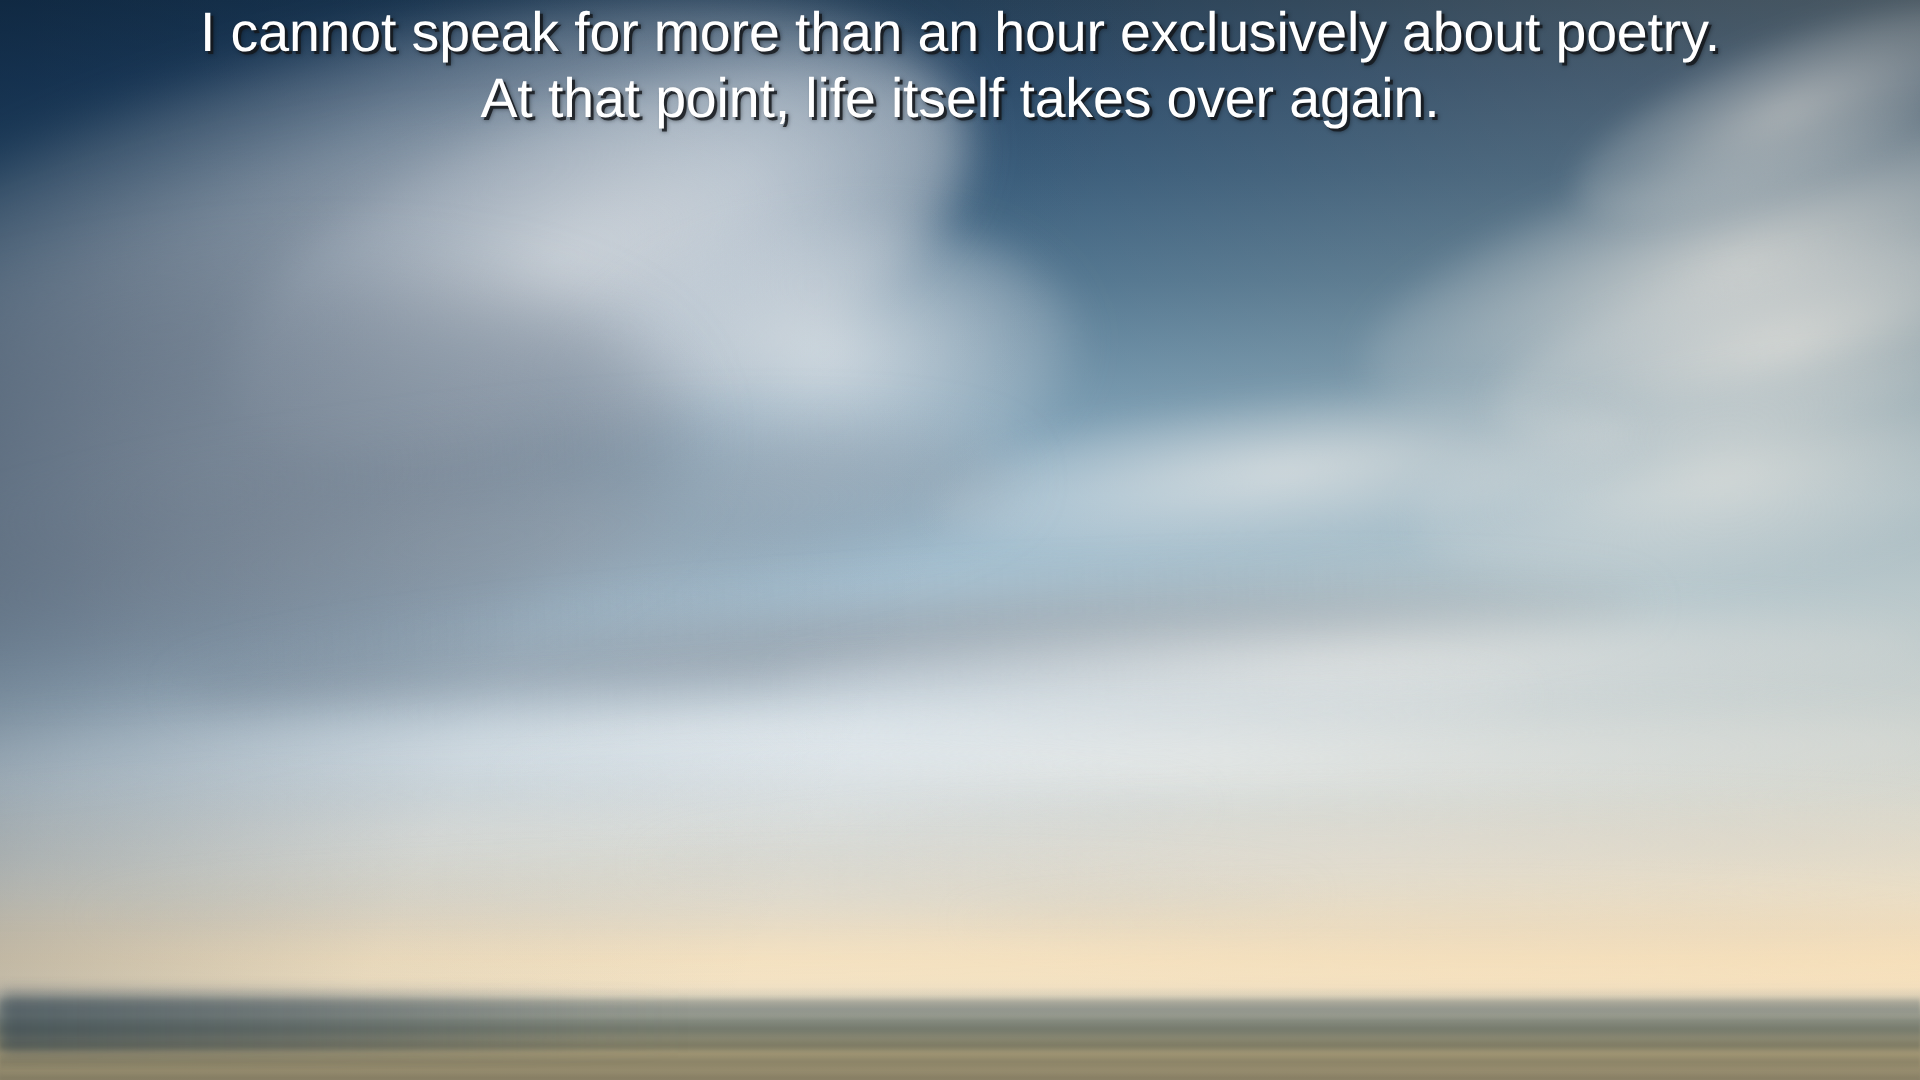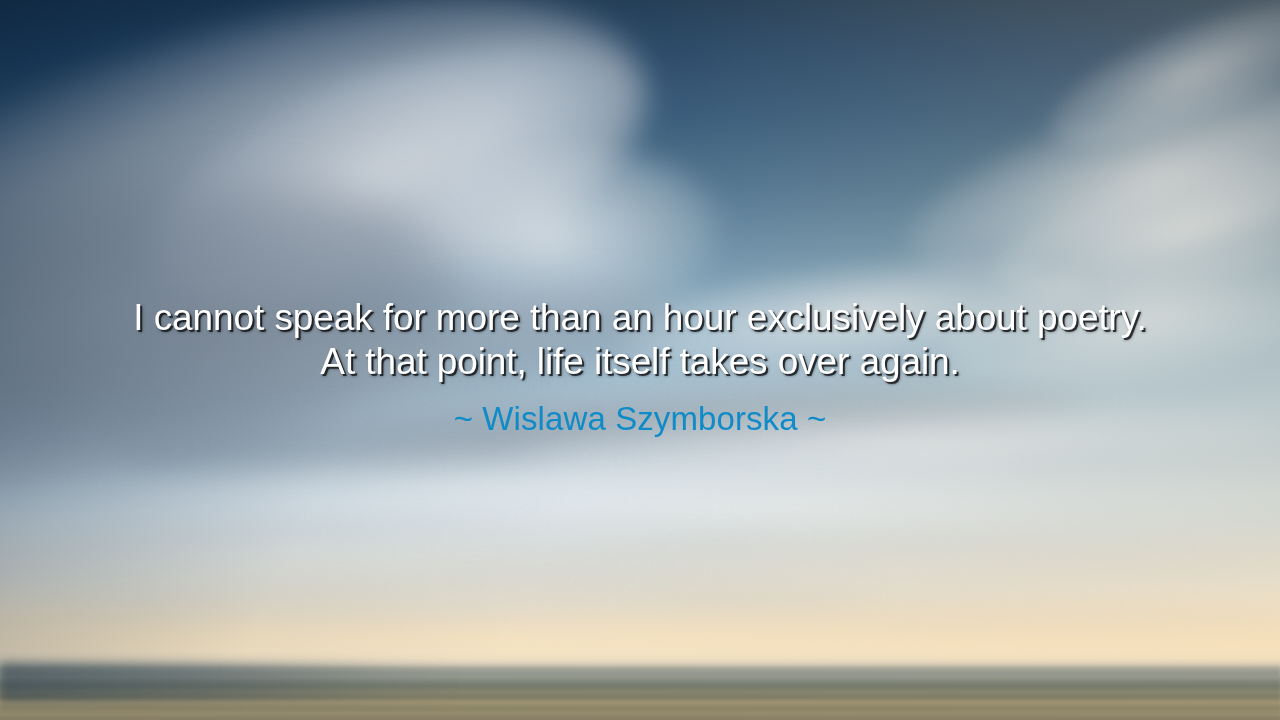--- a/index.html
+++ b/index.html
@@ -354,21 +354,20 @@
   .text-layer {
     position: absolute;
     inset: 0;
     display: flex;
     flex-direction: column;
     align-items: center;
     justify-content: flex-start;
   }
   .quote {
     width: 1200px;
-    margin-top: 296px;
     text-align: center;
     color: #ffffff;
     font-size: 37px;
     line-height: 44px;
     font-weight: 400;
     letter-spacing: -0.1px;
     text-shadow:
       2px 2px 0px rgba(20,22,26,0.80),
       2px 2px 3px rgba(10,12,16,0.55);
     white-space: pre-line;
@@ -416,16 +415,15 @@
   <div class="sky-warm"></div>
   <div class="sky-vignette"></div>
 
   <div class="ground"></div>
   <div class="ground-bands"></div>
   <div class="ground-left-dark"></div>
 
   <div class="text-layer">
     <div class="quote">I cannot speak for more than an hour exclusively about poetry.
 At that point, life itself takes over again.</div>
-    <div class="attribution">~ Wislawa Szymborska ~</div>
   </div>
 
 </div>
 
 </body></html>

